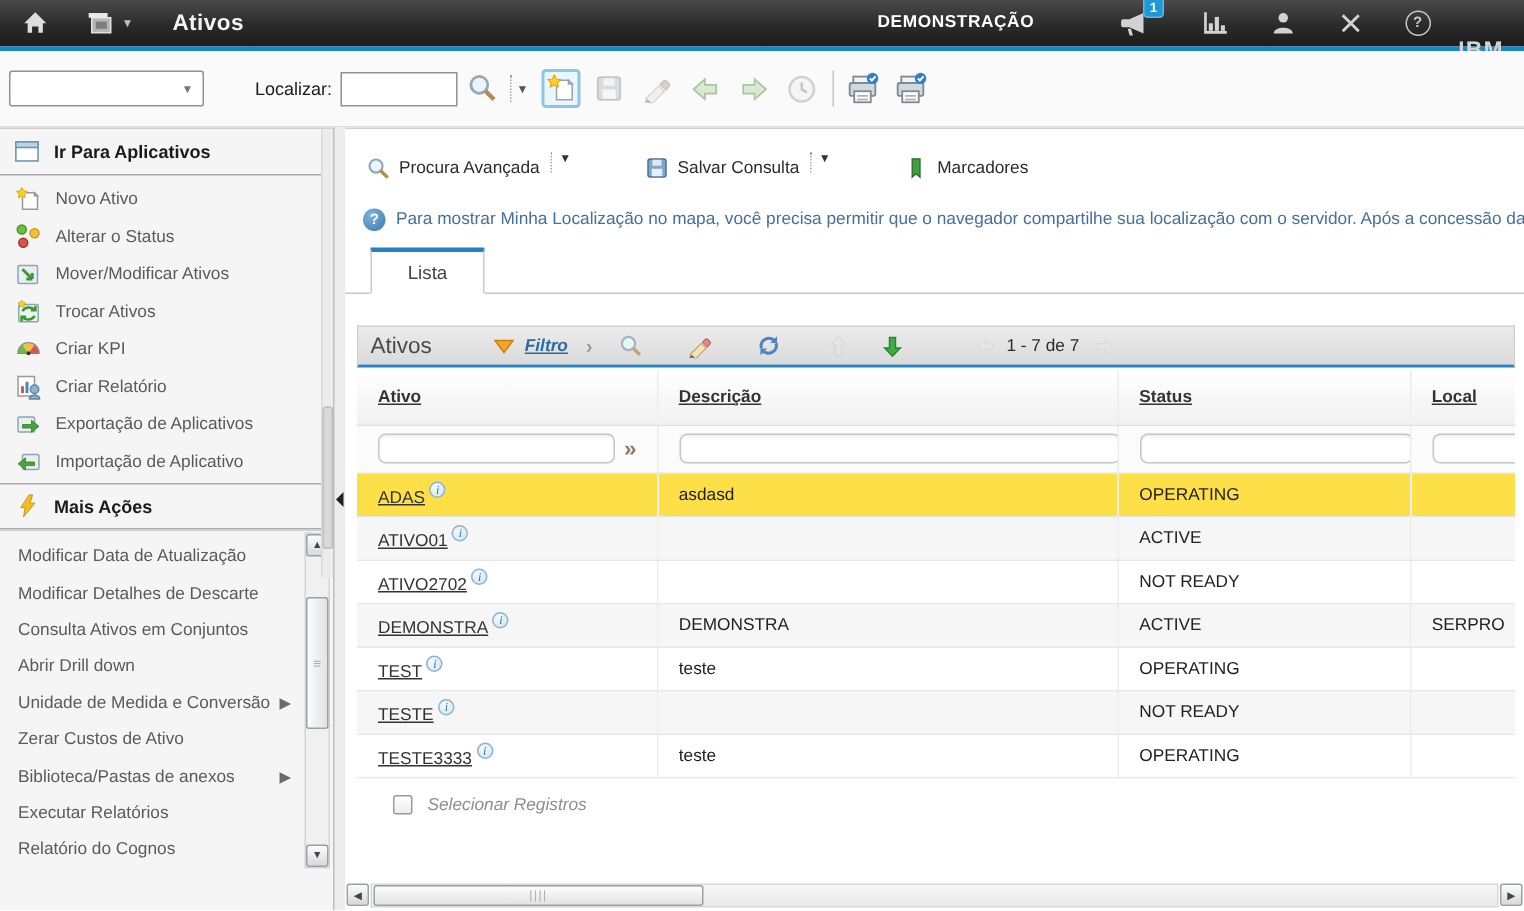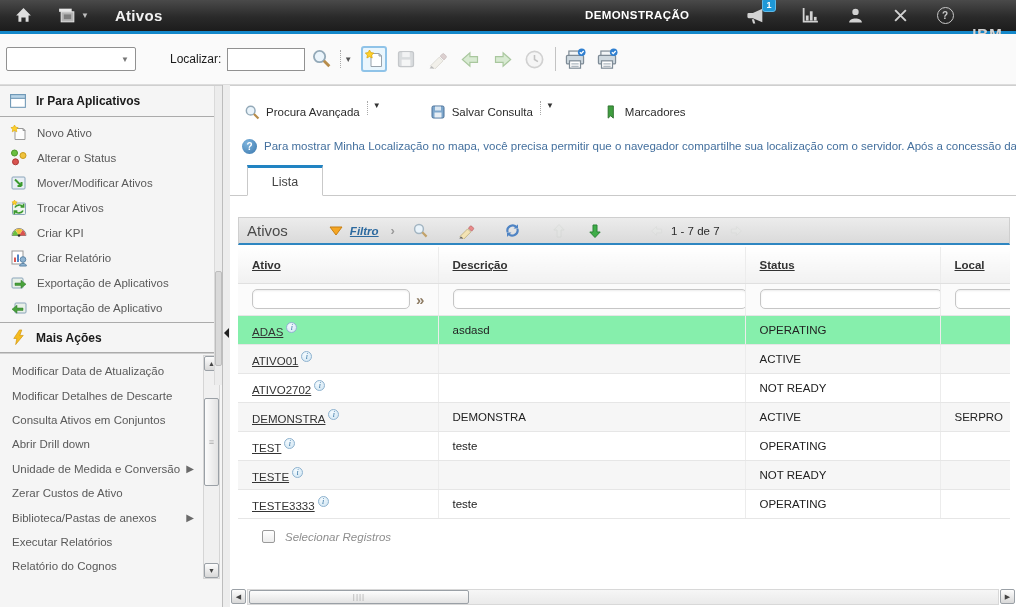--- a/index.html
+++ b/index.html
@@ -125,21 +125,21 @@
   .grid th span { text-decoration:underline; cursor:pointer; }
   .grid td { height:29px; padding-left:14px; border-bottom:1px solid #e6e6e6; border-right:1px solid #ececec;
     overflow:hidden; white-space:nowrap; color:#222; }
   .grid .filter-tr td { height:32px; background:#fbfbfb; }
   .filter-cell { display:flex; align-items:center; }
   .filter-input { height:20px; border:1px solid #c6c6c6; border-radius:5px; background:#fff; box-shadow:inset 0 1px 2px rgba(0,0,0,.08);
     padding:0 5px; font:inherit; }
   .fi-1 { width:158px; } .fi-2 { width:294px; } .fi-3 { width:182px; } .fi-4 { width:130px; }
   .adv-chevron { color:#8d7b63; font-size:15px; font-weight:bold; margin-left:6px; cursor:pointer; }
   tr.grid-row.alt td { background:#f6f6f6; }
-  tr.grid-row.selected td { background:#86efac; }
+  tr.grid-row.selected td { background:#fde047; }
   .asset-link { color:#333; text-decoration:underline; cursor:pointer; }
   .info-badge { display:inline-block; width:11px; height:11px; margin-left:3px; vertical-align:6px;
     background:radial-gradient(circle at 35% 30%, #f3fafe, #cfe4f2); border:1px solid #8fb3cf; border-radius:50%;
     color:#2f6f9f; font-size:8px; font-style:italic; font-family:"Liberation Serif", serif; text-align:center; line-height:10px; cursor:pointer; }
 
   .select-row { position:absolute; top:444px; left:32px; display:flex; align-items:center; cursor:pointer; }
   .checkbox { width:13px; height:13px; border:1px solid #9a9a9a; border-radius:2px; background:linear-gradient(#fff,#ededed); }
   .select-label { margin-left:10px; font-style:italic; color:#8e8e8e; }
 
   

